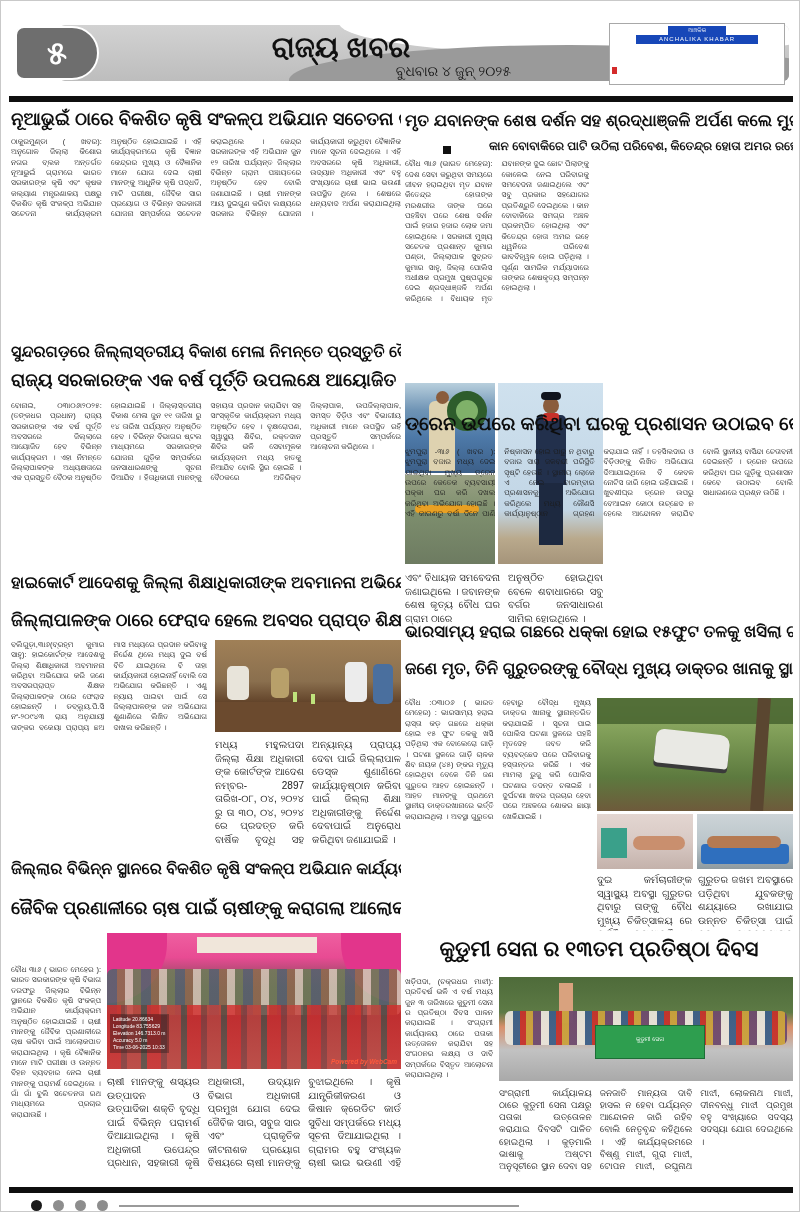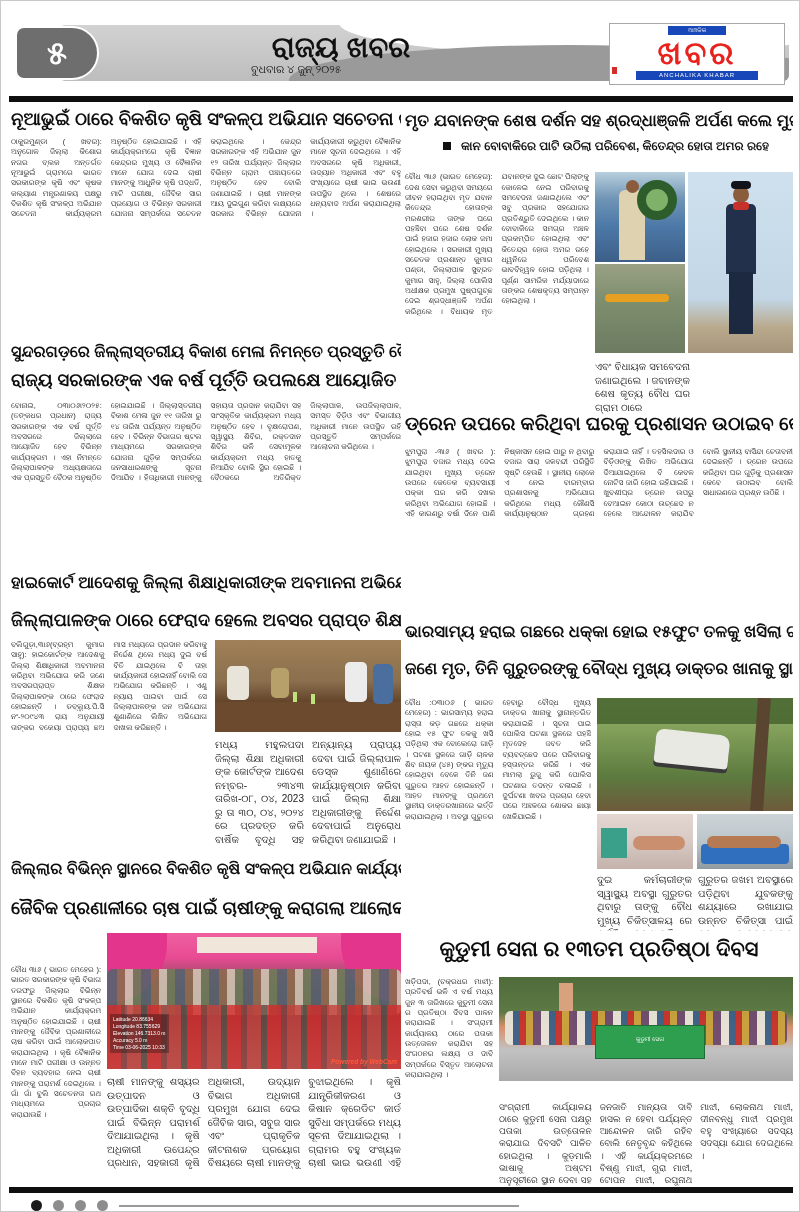--- a/index.html
+++ b/index.html
@@ -14,22 +14,22 @@
   .mast-white{position:absolute;right:-70px;top:-34px;width:520px;height:64px;background:#ffffff;
     border-radius:50%;}
   .mast-swoosh{position:absolute;right:-60px;bottom:-34px;width:560px;height:70px;background:#9a9a9a;
     border-radius:50%;}
   .page-badge{position:absolute;left:14px;top:25px;width:84px;height:54px;background:#6e6e6e;
     border:2px solid #ffffff;border-radius:10px 30px 30px 10px;z-index:3;
     display:flex;align-items:center;justify-content:center;color:#fff;
     font-size:32px;font-weight:bold;}
   .mast-title{position:absolute;left:150px;top:30px;width:380px;text-align:center;z-index:2;
     font-size:29px;font-weight:bold;color:#101010;white-space:nowrap;overflow:hidden;}
-  .mast-date{position:absolute;left:250px;top:62px;width:260px;text-align:left;z-index:2;
-    font-size:11px;color:#161616;white-space:nowrap;}
+  .mast-date{position:absolute;left:250px;top:62px;width:260px;text-align:right;z-index:2;
+    font-size:14px;color:#161616;white-space:nowrap;}
   .logo{position:absolute;left:608px;top:22px;width:176px;height:62px;background:#ffffff;
     border:1px solid #a8a8a8;z-index:4;text-align:center;overflow:hidden;}
   .logo-top{width:58px;height:9px;background:#1747b8;color:#fff;font-size:6px;line-height:9px;
     margin:2px auto 0;overflow:hidden;}
   .logo-main{font-size:32px;line-height:36px;font-weight:800;color:#e8231d;letter-spacing:3px;
     white-space:nowrap;overflow:hidden;}
   .logo-bottom{width:122px;height:9px;background:#1747b8;color:#fff;font-size:6px;line-height:9px;
     margin:0 auto;letter-spacing:1px;overflow:hidden;}
   .logo-dot{position:absolute;left:2px;bottom:10px;width:5px;height:7px;background:#d42b2b;}
   .rule-top{position:absolute;left:8px;top:95px;width:784px;height:6px;background:#0f0f0f;}
@@ -43,24 +43,24 @@
     overflow:hidden;overflow-wrap:anywhere;}
   .photo{position:relative;overflow:hidden;background:#888;}
 
   
   #a1{position:absolute;left:10px;top:104px;width:390px;}
   #a1 .headline{font-size:18px;height:28px;line-height:28px;}
   #a1 .colbody{margin-top:4px;height:196px;column-count:4;}
 
   #a2{position:absolute;left:404px;top:104px;width:388px;}
   #a2 .headline{font-size:16.5px;height:30px;line-height:30px;}
-  .bullet-row{display:flex;align-items:flex-start;padding-left:38px;margin-top:3px;}
+  .bullet-row{display:flex;align-items:flex-end;padding-left:38px;margin-top:3px;gap:28px;}
   .bullet-sq{width:8px;height:8px;background:#111;margin:4px 10px 0 0;flex:0 0 auto;}
   .bullet-txt{font-size:12px;font-weight:bold;color:#111;line-height:1.35;white-space:nowrap;overflow:hidden;}
-  .a2-flex{display:flex;gap:6px;margin-top:18px;}
+  .a2-flex{display:flex;gap:6px;margin-top:5px;flex-direction:column;}
   .a2-text{width:184px;height:218px;column-count:2;}
   .a2-photos{position:relative;width:198px;height:252px;}
   .ph-wreath{position:absolute;left:0;top:0;width:90px;height:90px;
     background:linear-gradient(180deg,#b8cfdd 0%,#6f94b5 30%,#4d79a8 60%,#3c5f88 100%);}
   .ph-wreath .wreath{position:absolute;right:8px;top:8px;width:40px;height:40px;border-radius:50%;
     border:9px solid #2e5d2c;background:#7fb169;}
   .ph-wreath .man{position:absolute;left:24px;top:18px;width:26px;height:70px;background:#ded2b0;border-radius:6px 6px 0 0;}
   .ph-wreath .head{position:absolute;left:31px;top:8px;width:13px;height:13px;background:#8a5c3c;border-radius:50%;}
   .ph-coffin{position:absolute;left:0;top:92px;width:90px;height:89px;
     background:linear-gradient(180deg,#9aa184 0%,#7e8f6e 40%,#6d7b61 100%);}
@@ -151,21 +151,21 @@
   .a8-flex{display:flex;gap:6px;margin-top:6px;}
   .a8-text{width:88px;height:206px;column-count:1;}
   .a8-right{width:294px;}
   .ph-group{width:294px;height:104px;
     background:linear-gradient(180deg,#4e6b3a 0%,#5d7a45 34%,#d88f6a 48%,#c2c2c2 70%,#a9a9a9 100%);}
   .ph-group .gate{position:absolute;left:60px;top:6px;width:14px;height:40px;background:#d9a27e;}
   .ph-group .people{position:absolute;left:6px;top:34px;width:282px;height:34px;
     background:repeating-linear-gradient(90deg,#e8e4da 0 8px,#3c5f88 8px 15px,#c6322b 15px 21px,#caa13c 21px 28px,#6e4a6e 28px 36px);border-radius:6px;opacity:.95;}
   .ph-group .banner{position:absolute;left:96px;top:48px;width:110px;height:34px;background:#2e9e4f;
     border:1px solid #1d6e36;color:#fff;font-size:6px;line-height:1.3;text-align:center;padding-top:10px;overflow:hidden;}
-  .a8-cap{margin-top:20px;height:96px;column-count:3;column-gap:8px;font-size:9px;}
+  .a8-cap{margin-top:6px;height:96px;column-count:3;column-gap:8px;font-size:9px;}
 
   
   .dots{position:absolute;left:30px;top:1199px;display:flex;gap:11px;align-items:center;}
   .dot{width:11px;height:11px;border-radius:50%;background:#8d8d8d;}
   .dot.active{background:#1a1a1a;}
   .foot-line{position:absolute;left:118px;top:1204px;width:400px;height:2px;background:#9a9a9a;}
 </style>
 </head>
 <body>
 
@@ -175,21 +175,20 @@
     <div class="mast-white"></div>
     <div class="mast-swoosh"></div>
   </div>
   <div class="page-badge">
     <span>୫</span>
   </div>
   <div class="mast-title">ରାଜ୍ୟ ଖବର</div>
   <div class="mast-date">ବୁଧବାର ୪ ଜୁନ୍ ୨୦୨୫</div>
   <div class="logo">
     <div class="logo-top">ଆଞ୍ଚଳିକ</div>
-    <div class="logo-main">ଖବର</div>
     <div class="logo-bottom">ANCHALIKA KHABAR</div>
     <div class="logo-dot"></div>
   </div>
   <div class="rule-top"></div>
 
   <div id="a1">
     <div class="headline">ନୂଆଭୁଇଁ ଠାରେ ବିକଶିତ କୃଷି ସଂକଳ୍ପ ଅଭିଯାନ ସଚେତନା କାର୍ଯ୍ୟକ୍ରମ ଅନୁଷ୍ଠିତ</div>
     <div class="colbody">ଠାକୁରମୁଣ୍ଡା ( ଖବର): ଅନୁଗୋଳ ଜିଲ୍ଲା କିଶୋର ନଗର ବ୍ଲକ ଅନ୍ତର୍ଗତ ନୂଆଭୁଇଁ ଗ୍ରାମରେ ଭାରତ ସରକାରଙ୍କ କୃଷି ଏବଂ କୃଷକ କଲ୍ୟାଣ ମନ୍ତ୍ରଣାଳୟ ପକ୍ଷରୁ ବିକଶିତ କୃଷି ସଂକଳ୍ପ ଅଭିଯାନ ସଚେତନା କାର୍ଯ୍ୟକ୍ରମ ଅନୁଷ୍ଠିତ ହୋଇଯାଇଛି । ଏହି କାର୍ଯ୍ୟକ୍ରମରେ କୃଷି ବିଜ୍ଞାନ କେନ୍ଦ୍ରର ମୁଖ୍ୟ ଓ ବୈଜ୍ଞାନିକ ମାନେ ଯୋଗ ଦେଇ ଚାଷୀ ମାନଙ୍କୁ ଆଧୁନିକ କୃଷି ପଦ୍ଧତି, ମାଟି ପରୀକ୍ଷା, ଜୈବିକ ସାର ପ୍ରୟୋଗ ଓ ବିଭିନ୍ନ ସରକାରୀ ଯୋଜନା ସମ୍ପର୍କରେ ସଚେତନ କରାଇଥିଲେ । କେନ୍ଦ୍ର ସରକାରଙ୍କ ଏହି ଅଭିଯାନ ଜୁନ ୧୨ ତାରିଖ ପର୍ଯ୍ୟନ୍ତ ଜିଲ୍ଲାର ବିଭିନ୍ନ ଗ୍ରାମ ପଞ୍ଚାୟତରେ ଅନୁଷ୍ଠିତ ହେବ ବୋଲି ଜଣାଯାଇଛି । ଚାଷୀ ମାନଙ୍କ ଆୟ ଦୁଇଗୁଣ କରିବା ଲକ୍ଷ୍ୟରେ ସରକାର ବିଭିନ୍ନ ଯୋଜନା କାର୍ଯ୍ୟକାରୀ କରୁଥିବା ବୈଜ୍ଞାନିକ ମାନେ ସୂଚନା ଦେଇଥିଲେ । ଏହି ଅବସରରେ କୃଷି ଅଧିକାରୀ, ଉଦ୍ୟାନ ଅଧିକାରୀ ଏବଂ ବହୁ ସଂଖ୍ୟାରେ ଚାଷୀ ଭାଇ ଭଉଣୀ ଉପସ୍ଥିତ ଥିଲେ । ଶେଷରେ ଧନ୍ୟବାଦ ଅର୍ପଣ କରାଯାଇଥିଲା ।</div>
   </div>
 
@@ -213,20 +212,21 @@
         </div>
         <div class="photo ph-soldier">
           <div class="body"></div>
             <div class="legs"></div>
             <div class="head2"></div>
             <div class="beret"></div>
             <div class="scarf"></div>
         </div>
         <div class="a2-caps">
           <div class="caption">ଏବଂ ବିଧାୟକ ସମବେଦନା ଜଣାଇଥିଲେ । ଜବାନଙ୍କ ଶେଷ କୃତ୍ୟ ବୌଧ ଘର ଗ୍ରାମ ଠାରେ</div>
+          <div class="caption">ଅନୁଷ୍ଠିତ ହୋଇଥିବା ବେଳେ ଶବାଧାରରେ ସବୁ ବର୍ଗର ଜନସାଧାରଣ ସାମିଲ ହୋଇଥିଲେ ।</div>
         </div>
       </div>
     </div>
   </div>
 
   <div id="a3">
     <div class="headline h1">ସୁନ୍ଦରଗଡ଼ରେ ଜିଲ୍ଲାସ୍ତରୀୟ ବିକାଶ ମେଳା ନିମନ୍ତେ ପ୍ରସ୍ତୁତି ବୈଠକ</div>
     <div class="headline h2">ରାଜ୍ୟ ସରକାରଙ୍କ ଏକ ବର୍ଷ ପୂର୍ତ୍ତି ଉପଲକ୍ଷେ  ଆୟୋଜିତ ହେବ ବିଭିନ୍ନ କାର୍ଯ୍ୟକ୍ରମ</div>
     <div class="colbody">ବୋନାଇ, ୦୩ା୦୬ା୨୦୨୫:(ତଙ୍କଧର ପ୍ରଧାନ) ରାଜ୍ୟ ସରକାରଙ୍କ ଏକ ବର୍ଷ ପୂର୍ତ୍ତି ଅବସରରେ ଜିଲ୍ଲାରେ ଆୟୋଜିତ ହେବ ବିଭିନ୍ନ କାର୍ଯ୍ୟକ୍ରମ । ଏହା ନିମନ୍ତେ ଜିଲ୍ଲାପାଳଙ୍କ ଅଧ୍ୟକ୍ଷତାରେ ଏକ ପ୍ରସ୍ତୁତି ବୈଠକ ଅନୁଷ୍ଠିତ ହୋଇଯାଇଛି । ଜିଲ୍ଲାସ୍ତରୀୟ ବିକାଶ ମେଳା ଜୁନ ୧୧ ତାରିଖ ରୁ ୧୪ ତାରିଖ ପର୍ଯ୍ୟନ୍ତ ଅନୁଷ୍ଠିତ ହେବ । ବିଭିନ୍ନ ବିଭାଗର ଷ୍ଟଲ ମାଧ୍ୟମରେ ସରକାରଙ୍କ ଯୋଜନା ଗୁଡ଼ିକ ସମ୍ପର୍କରେ ଜନସାଧାରଣଙ୍କୁ ସୂଚନା ଦିଆଯିବ । ହିତାଧିକାରୀ ମାନଙ୍କୁ ସହାୟତା ପ୍ରଦାନ କରାଯିବା ସହ ସାଂସ୍କୃତିକ କାର୍ଯ୍ୟକ୍ରମ ମଧ୍ୟ ଅନୁଷ୍ଠିତ ହେବ । ବୃକ୍ଷରୋପଣ, ସ୍ୱାସ୍ଥ୍ୟ ଶିବିର, ରକ୍ତଦାନ ଶିବିର ଭଳି ସେବାମୂଳକ କାର୍ଯ୍ୟକ୍ରମ ମଧ୍ୟ ହାତକୁ ନିଆଯିବ ବୋଲି ସ୍ଥିର ହୋଇଛି । ବୈଠକରେ ଅତିରିକ୍ତ ଜିଲ୍ଲାପାଳ, ଉପଜିଲ୍ଲାପାଳ, ସମସ୍ତ ବିଡ଼ିଓ ଏବଂ ବିଭାଗୀୟ ଅଧିକାରୀ ମାନେ ଉପସ୍ଥିତ ରହି ପ୍ରସ୍ତୁତି ସମ୍ପର୍କରେ ଆଲୋଚନା କରିଥିଲେ ।</div>
   </div>
@@ -244,21 +244,21 @@
       <div class="a5-right">
         <div class="photo ph-meeting">
           <div class="tbl"></div>
             <div class="m1"></div>
             <div class="m2"></div>
             <div class="m3"></div>
             <div class="m4"></div>
           <div class="b1"></div>
             <div class="b2"></div>
         </div>
-        <div class="a5-cap caption">ମଧ୍ୟ ମହୁଲପଦା ଜିଲ୍ଲା ଶିକ୍ଷା ଅଧିକାରୀ ଙ୍କ କୋର୍ଟଙ୍କ ଆଦେଶ ନମ୍ବର- ୨୩୪୩ ତାରିଖ-୦୮, ୦୪, 2023 ରୁ ତା ୩୦, ୦୪, ୨୦୨୪ ରେ ପ୍ରଦତ୍ତ କରି ବାର୍ଷିକ ବୃଦ୍ଧି ସହ ଅନ୍ୟାନ୍ୟ ପ୍ରାପ୍ୟ ଦେବା ପାଇଁ ଜିଲ୍ଲାପାଳ ଡେସ୍କ ଶୁଣାଣିରେ କାର୍ଯ୍ୟାନୁଷ୍ଠାନ କରିବା ପାଇଁ ଜିଲ୍ଲା ଶିକ୍ଷା ଅଧିକାରୀଙ୍କୁ ନିର୍ଦ୍ଦେଶ ଦେବାପାଇଁ ଅନୁରୋଧ କରିଥିବା ଜଣାଯାଇଛି ।</div>
+        <div class="a5-cap caption">ମଧ୍ୟ ମହୁଲପଦା ଜିଲ୍ଲା ଶିକ୍ଷା ଅଧିକାରୀ ଙ୍କ କୋର୍ଟଙ୍କ ଆଦେଶ ନମ୍ବର- 2897 ତାରିଖ-୦୮, ୦୪, ୨୦୨୪ ରୁ ତା ୩୦, ୦୪, ୨୦୨୪ ରେ ପ୍ରଦତ୍ତ କରି ବାର୍ଷିକ ବୃଦ୍ଧି ସହ ଅନ୍ୟାନ୍ୟ ପ୍ରାପ୍ୟ ଦେବା ପାଇଁ ଜିଲ୍ଲାପାଳ ଡେସ୍କ ଶୁଣାଣିରେ କାର୍ଯ୍ୟାନୁଷ୍ଠାନ କରିବା ପାଇଁ ଜିଲ୍ଲା ଶିକ୍ଷା ଅଧିକାରୀଙ୍କୁ ନିର୍ଦ୍ଦେଶ ଦେବାପାଇଁ ଅନୁରୋଧ କରିଥିବା ଜଣାଯାଇଛି ।</div>
       </div>
     </div>
   </div>
 
   <div id="a6">
     <div class="headline h1">ଭାରସାମ୍ୟ ହରାଇ ଗଛରେ ଧକ୍କା ହୋଇ  ୧୫ଫୁଟ ତଳକୁ ଖସିଲା ଗାଡ଼ି</div>
     <div class="headline h2">ଜଣେ ମୃତ, ତିନି ଗୁରୁତରଙ୍କୁ ବୌଦ୍ଧ ମୁଖ୍ୟ ଡାକ୍ତର ଖାନାକୁ ସ୍ଥାନାନ୍ତରିତ</div>
     <div class="a6-flex">
       <div class="a6-text colbody">ବୌଧ :୦୩ା୦୬ ( ଭାରତ ମେହେର) : ଭାରସାମ୍ୟ ହରାଇ ରାସ୍ତା କଡ଼ ଗଛରେ ଧକ୍କା ହୋଇ ୧୫ ଫୁଟ ତଳକୁ ଖସି ପଡ଼ିଥିଲା ଏକ ବୋଲେରୋ ଗାଡ଼ି । ଘଟଣା ସ୍ଥଳରେ ଗାଡ଼ି ଚାଳକ ଶିବ ନାୟକ (୪୫) ଙ୍କର ମୃତ୍ୟୁ ହୋଇଥିବା ବେଳେ ତିନି ଜଣ ଗୁରୁତର ଆହତ ହୋଇଛନ୍ତି । ଆହତ ମାନଙ୍କୁ ପ୍ରଥମେ ସ୍ଥାନୀୟ ଡାକ୍ତରଖାନାରେ ଭର୍ତ୍ତି କରାଯାଇଥିଲା । ଅବସ୍ଥା ଗୁରୁତର ହେବାରୁ ବୌଦ୍ଧ ମୁଖ୍ୟ ଡାକ୍ତର ଖାନାକୁ ସ୍ଥାନାନ୍ତରିତ କରାଯାଇଛି । ସୂଚନା ପାଇ ପୋଲିସ ଘଟଣା ସ୍ଥଳରେ ପହଞ୍ଚି ମୃତଦେହ ଜବତ କରି ବ୍ୟବଚ୍ଛେଦ ପରେ ପରିବାରକୁ ହସ୍ତାନ୍ତର କରିଛି । ଏକ ମାମଲା ରୁଜୁ କରି ପୋଲିସ ଘଟଣାର ତଦନ୍ତ ଚଳାଇଛି । ଦୁର୍ଘଟଣା ଖବର ପ୍ରଚାର ହେବା ପରେ ଅଞ୍ଚଳରେ ଶୋକର ଛାୟା ଖେଳିଯାଇଛି ।</div>
       <div class="a6-right">

